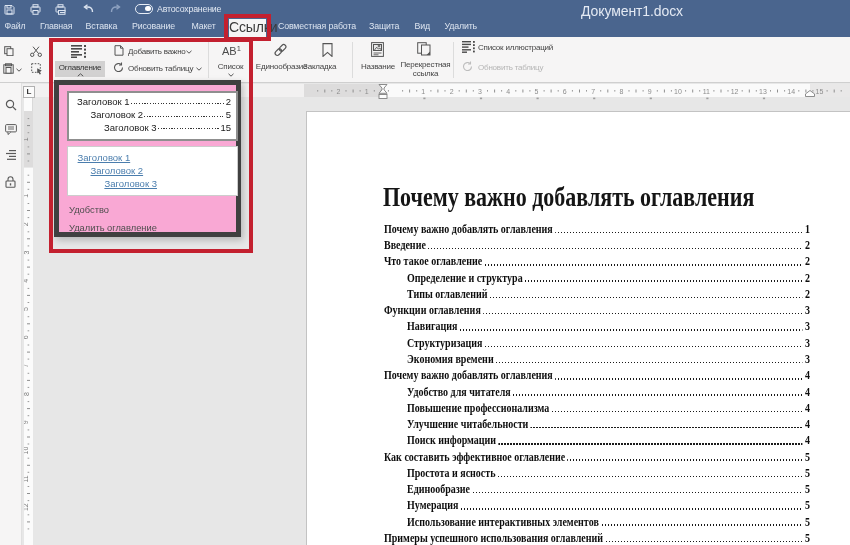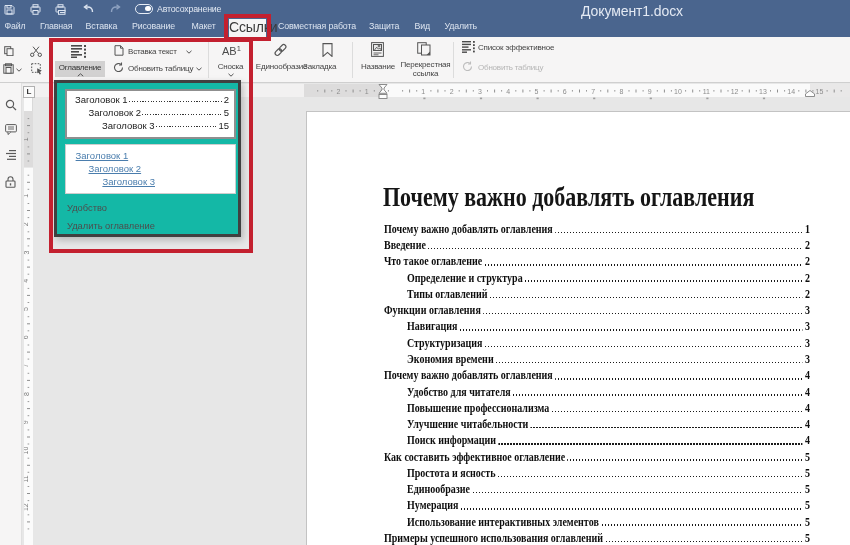--- a/index.html
+++ b/index.html
@@ -30,21 +30,21 @@
 
 #sbar{position:absolute;left:0;top:83px;width:22px;height:462px;background:#f6f5f5;border-right:1px solid #e0e0e0}
 #page{position:absolute;left:306px;top:111px;width:560px;height:450px;background:#fff;border:1px solid #c3c3c3}
 
 #title{position:absolute;left:382.5px;top:183px;line-height:1;font-family:"Liberation Serif",serif;font-weight:bold;font-size:27.5px;color:#151515;white-space:nowrap;transform:scaleX(0.8);transform-origin:0 0}
 #toc{position:absolute;left:384px;top:220.9px;width:532.5px;font-family:"Liberation Serif",serif;font-weight:bold;font-size:12.5px;color:#0d0d0d;transform:scaleX(0.8);transform-origin:0 0}
 .tl{display:flex;height:16.28px;line-height:16.28px;align-items:baseline;white-space:nowrap}
 .tl .dots{flex:1 1 auto;height:1.5px;margin:0 3px;align-self:flex-end;margin-bottom:4px;background-image:repeating-linear-gradient(to right,#1a1a1a 0 1.5px,transparent 1.5px 3.75px)}
 .tl.l2{padding-left:28.75px}
 
-#dd{position:absolute;left:54px;top:80px;width:187px;height:157px;background:#14b8a6;border:3px solid #404040;box-shadow:2px 3px 7px rgba(0,0,0,.22);z-index:4}
+#dd{position:absolute;left:54px;top:80px;width:187px;height:157px;background:#f9a8d4;border:5px solid #404040;box-shadow:2px 3px 7px rgba(0,0,0,.22);z-index:4}
 #box1{position:absolute;left:8px;top:6px;width:171px;height:50px;border:2px solid #8f8f8f;background:#fff}
 #box2{position:absolute;left:8px;top:61px;width:171px;height:50px;border:1px solid #cdcdcd;background:#fff}
 .pl{position:absolute;font-size:9.5px;line-height:1;color:#1a1a1a;white-space:nowrap;display:flex;align-items:baseline}
 .pl .dots{flex:1 1 auto;height:1.2px;align-self:flex-end;margin:0 1px 2.6px 1px;background-image:repeating-linear-gradient(to right,#333 0 1.1px,transparent 1.1px 2.7px)}
 .lnk{position:absolute;font-size:9.5px;line-height:1;color:#4a7dad;text-decoration:underline;white-space:nowrap}
 .mitem{position:absolute;left:10px;font-size:9.3px;color:#4d4d4d;white-space:nowrap}
 
 .red{position:absolute;border:4px solid #c3202f;z-index:5}
 svg{display:block}
 .lbl2{line-height:8.5px;text-align:center}
@@ -355,40 +355,40 @@
         <svg width="7" height="4" viewBox="0 0 7 4">
           <path d="M0.8 3.2 L3.5 0.8 L6.2 3.2" fill="none" stroke="#555" stroke-width="1"></path>
         </svg>
       </div>
       <div class="ric" style="left:114px;top:8px">
         <svg width="10" height="11" viewBox="0 0 10 11" fill="none" stroke="#555" stroke-width="1">
           <path d="M1 0.7 h5.5 l2.5 2.5 v7 h-8 z"></path>
           <path d="M6.5 0.7 v2.5 h2.5"></path>
         </svg>
       </div>
-      <div class="rlabel" style="left:128px;top:10px">Вставка текст</div>
+      <div class="rlabel" style="left:128px;top:10px">Добавить важно</div>
       <div class="ric" style="left:186px;top:13px">
         <svg width="6" height="4" viewBox="0 0 6 4">
           <path d="M0.5 0.8 L3 3.2 L5.5 0.8" fill="none" stroke="#555" stroke-width="1"></path>
         </svg>
       </div>
       <div class="ric" style="left:113px;top:25px">
         <svg width="11" height="11" viewBox="0 0 11 11" fill="none" stroke="#555" stroke-width="1.1">
           <path d="M9.5 5.5 a4 4 0 1 1 -1.2-2.8"></path>
           <path d="M8.5 0.5 v2.5 h-2.5" fill="none"></path>
         </svg>
       </div>
       <div class="rlabel" style="left:128px;top:27px">Обновить таблицу</div>
       <div class="ric" style="left:196px;top:30px">
         <svg width="6" height="4" viewBox="0 0 6 4">
           <path d="M0.5 0.8 L3 3.2 L5.5 0.8" fill="none" stroke="#555" stroke-width="1"></path>
         </svg>
       </div>
       <div class="rlabel" style="left:222px;top:7px;font-size:11px;letter-spacing:0;color:#4a4a4a">AB<span style="font-size:7.5px;vertical-align:3.5px">1</span></div>
-      <div class="rlabel" style="left:205px;top:25px;width:51px;text-align:center">Сноска</div>
+      <div class="rlabel" style="left:205px;top:25px;width:51px;text-align:center">Список</div>
       <div class="ric" style="left:228px;top:36px">
         <svg width="6" height="4" viewBox="0 0 6 4">
           <path d="M0.5 0.8 L3 3.2 L5.5 0.8" fill="none" stroke="#555" stroke-width="1"></path>
         </svg>
       </div>
       <div class="ric" style="left:273px;top:6px">
         <svg width="15" height="14" viewBox="0 0 15 14" fill="none" stroke="#555" stroke-width="1.15">
           <g transform="rotate(-45 7.5 7)">
             <rect x="0.8" y="4.8" width="7.4" height="4.4" rx="2.2"></rect>
             <rect x="6.8" y="4.8" width="7.4" height="4.4" rx="2.2"></rect>
@@ -431,21 +431,21 @@
             <rect x="0" y="5.4" width="6.5" height="1.4"></rect>
             <rect x="0" y="8.1" width="9" height="1.4"></rect>
             <rect x="0" y="10.5" width="5" height="1.4"></rect>
             <rect x="11" y="0" width="1.8" height="1.8"></rect>
             <rect x="11" y="3.2" width="1.8" height="1.8"></rect>
             <rect x="11" y="6.4" width="1.8" height="1.8"></rect>
             <rect x="11" y="9.6" width="1.8" height="1.8"></rect>
           </g>
         </svg>
       </div>
-      <div class="rlabel" style="left:478px;top:6px">Список эффективное</div>
+      <div class="rlabel" style="left:478px;top:6px">Список иллюстраций</div>
       <div class="ric" style="left:462px;top:24px">
         <svg width="11" height="11" viewBox="0 0 11 11" fill="none" stroke="#bdbdbd" stroke-width="1.1">
           <path d="M9.5 5.5 a4 4 0 1 1 -1.2-2.8"></path>
           <path d="M8.5 0.5 v2.5 h-2.5" fill="none"></path>
         </svg>
       </div>
       <div class="rlabel dis" style="left:478px;top:26px">Обновить таблицу</div>
     </div>
   <div id="tocbtn"></div>
   <div id="title">Почему важно добавлять оглавления</div>

